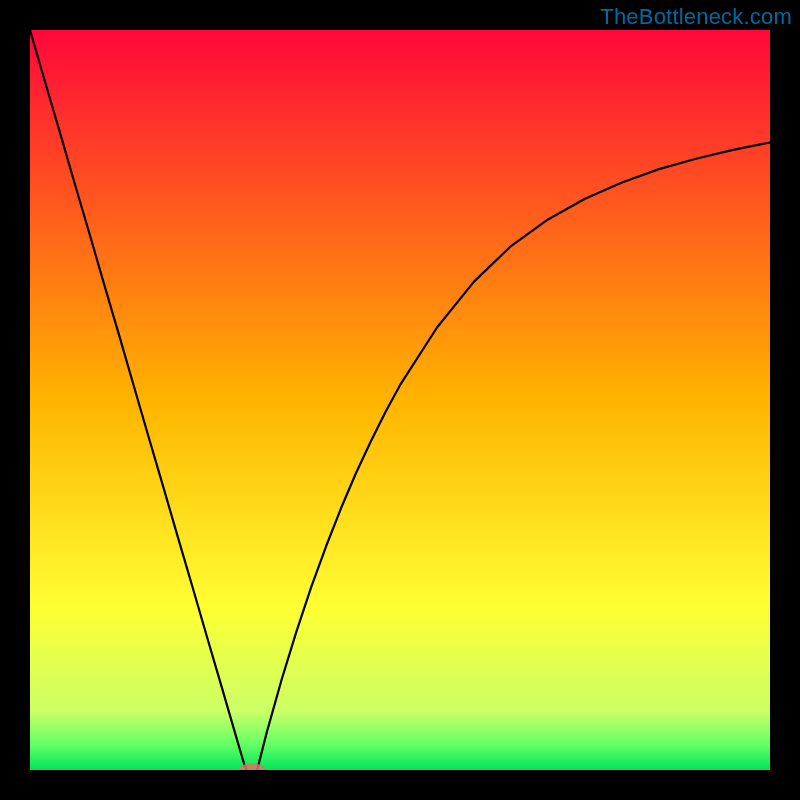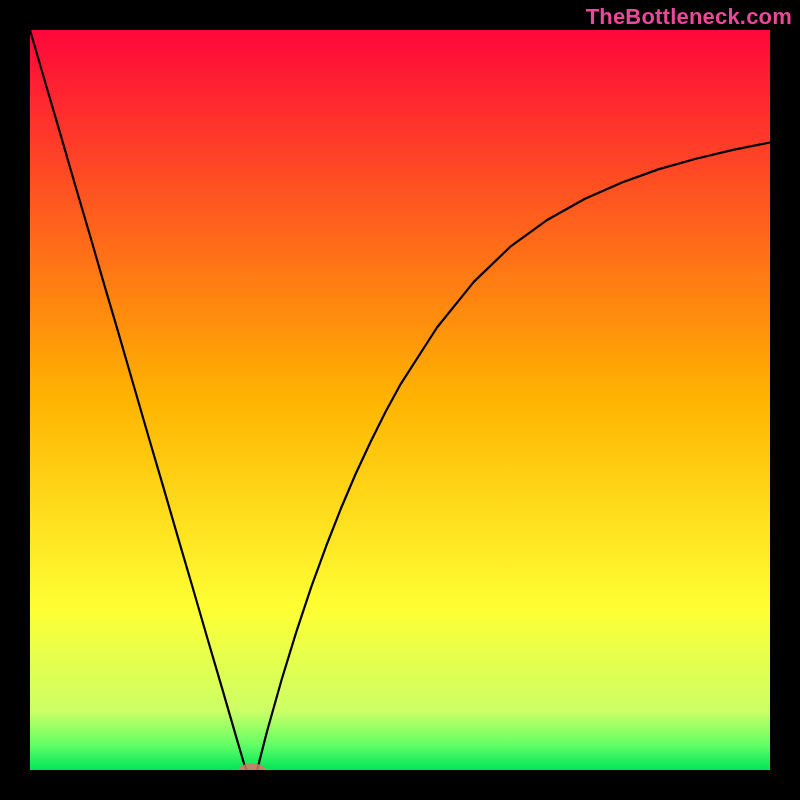--- a/index.html
+++ b/index.html
@@ -21,23 +21,23 @@
     position: absolute;
     left: 30px;
     top: 30px;
     width: 740px;
     height: 740px;
   }
   #watermark {
     position: absolute;
     top: 4px;
     right: 8px;
-    color: #ec4899;
+    color: #0369a1;
     font-size: 22px;
-    font-weight: 700;
+    font-weight: 400;
     letter-spacing: 0.2px;
     user-select: none;
   }
 </style>
 </head>
 <body>
 
 <div id="container">
   <div id="watermark">TheBottleneck.com</div>
   <svg id="plot-area" viewBox="0 0 740 740" preserveAspectRatio="none">

